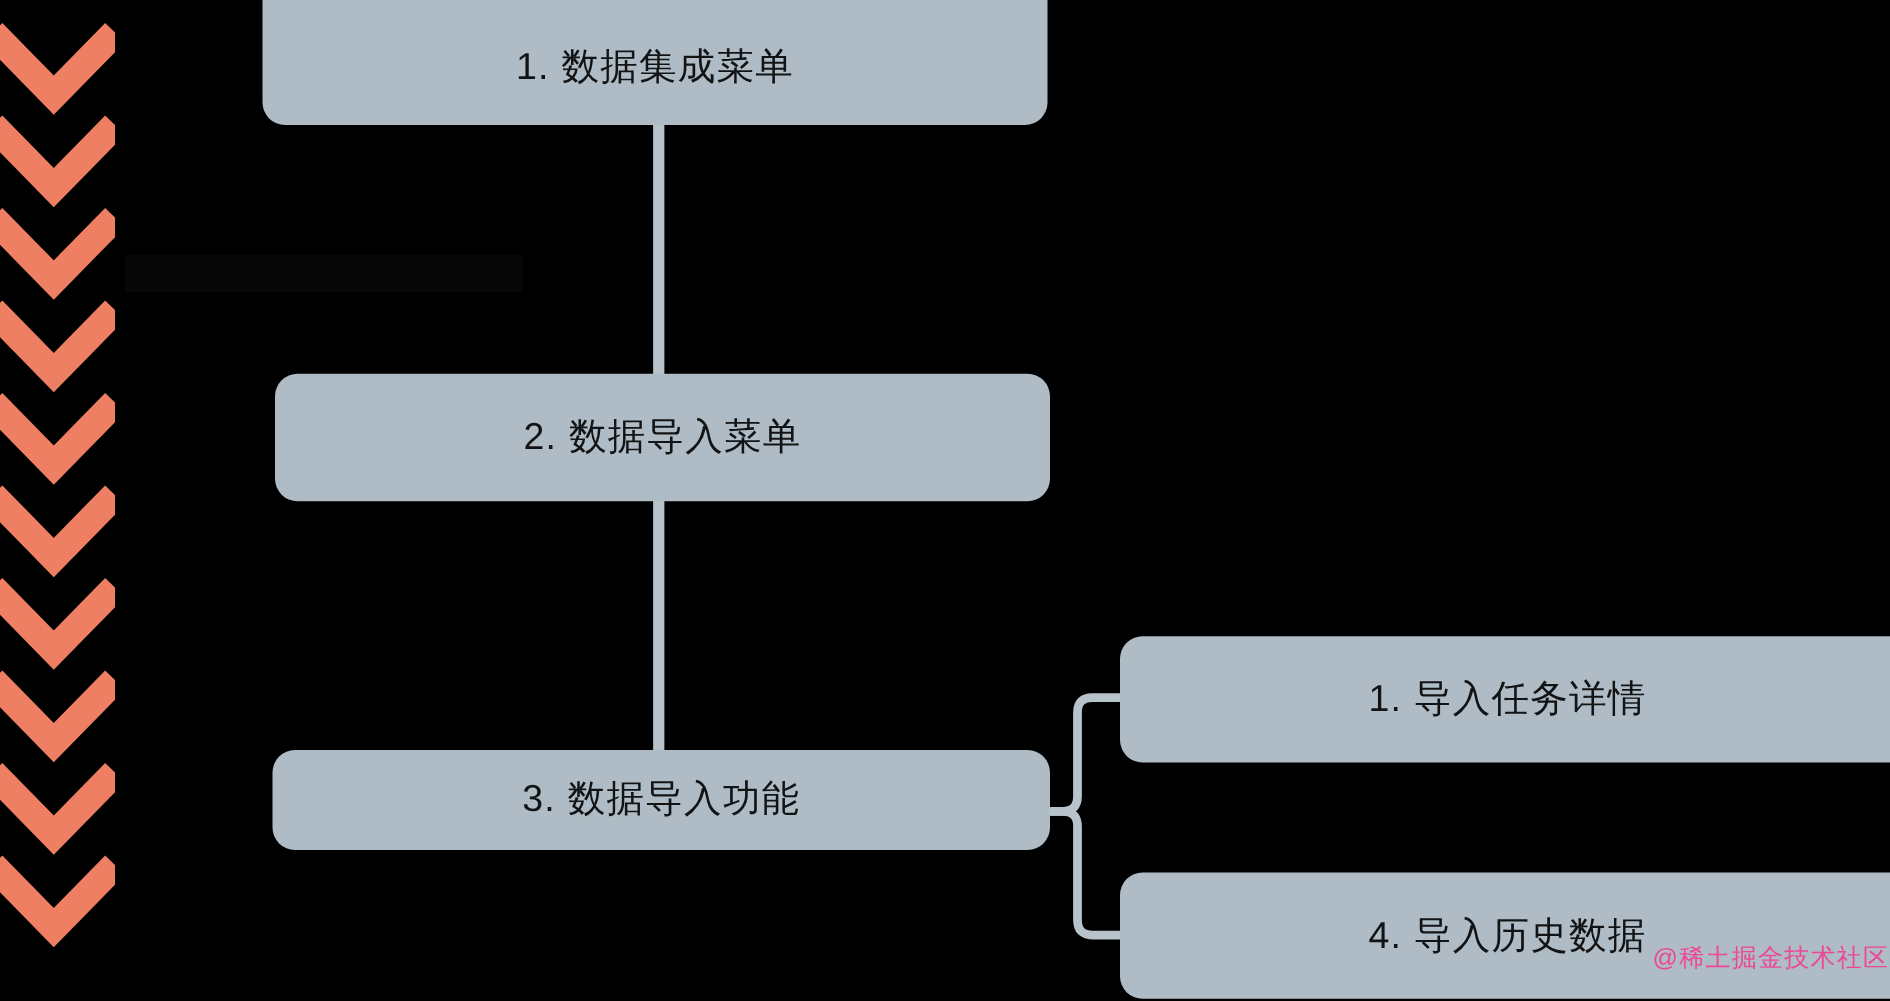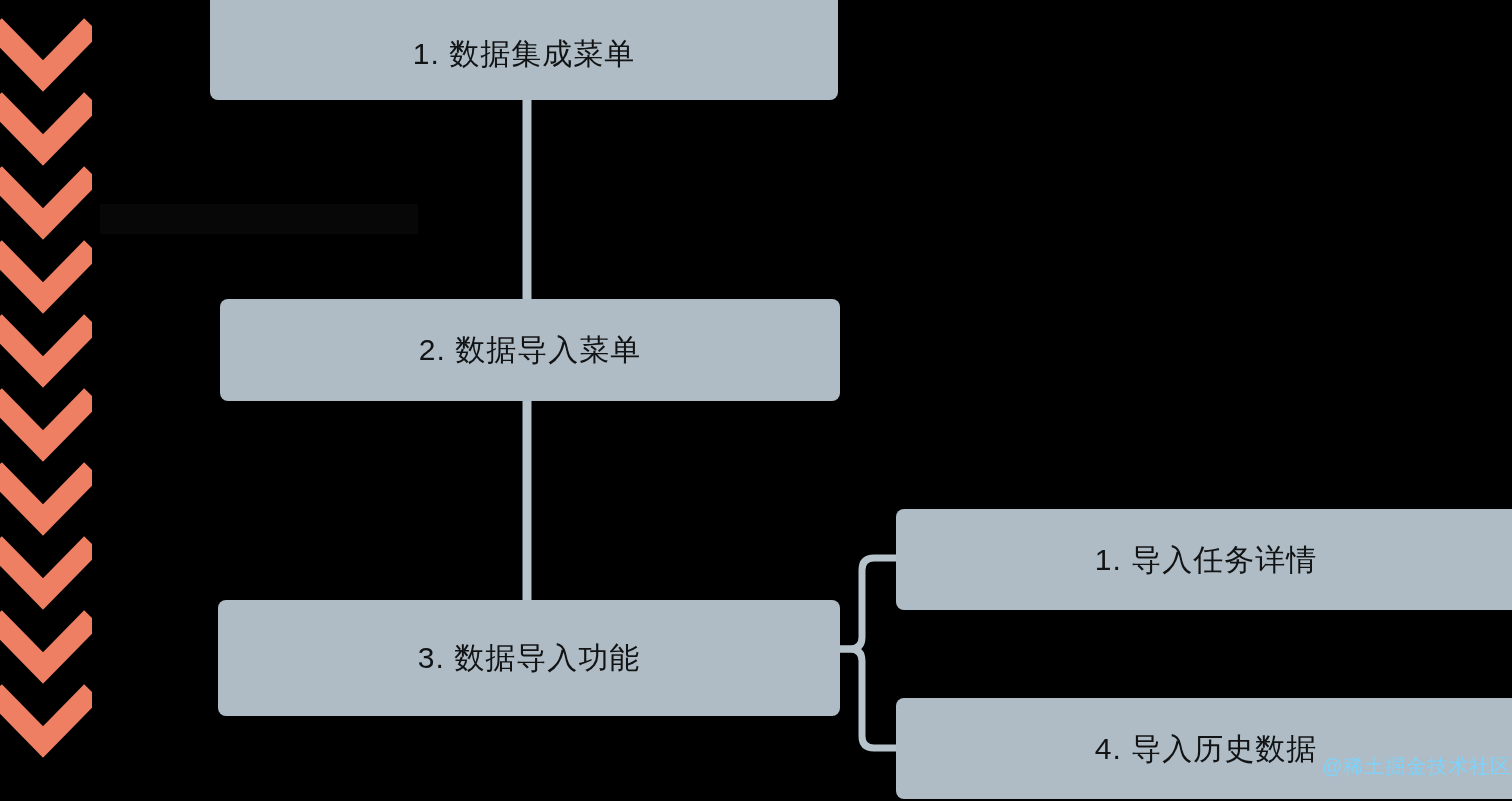--- a/index.html
+++ b/index.html
@@ -39,21 +39,21 @@
     position: absolute;
     left: 0;
     top: 0;
     width: 1512px;
     height: 801px;
   }
   
   .node {
     position: absolute;
     background: #afbcc5;
-    border-radius: 8px;
+    border-radius: 18px;
     box-sizing: border-box;
     display: flex;
     align-items: center;
     justify-content: center;
     color: #111314;
     font-size: 30px;
     letter-spacing: 1px;
     line-height: 1.2;
     white-space: nowrap;
     user-select: none;
@@ -76,21 +76,21 @@
   #node-2 {
     left: 220px;
     top: 299px;
     width: 620px;
     height: 102px;
   }
   #node-3 {
     left: 218px;
     top: 600px;
     width: 622px;
-    height: 116px;
+    height: 80px;
   }
   #node-4 {
     left: 896px;
     top: 509px;
     width: 620px;
     height: 101px;
     border-top-right-radius: 0px;
     border-bottom-right-radius: 0px;
   }
   #node-5 {
@@ -99,21 +99,21 @@
     width: 620px;
     height: 101px;
     border-top-right-radius: 0px;
     border-bottom-right-radius: 0px;
   }
   .watermark {
     position: absolute;
     left: 1322px;
     top: 753px;
     font-size: 20px;
-    color: #7dd3fc;
+    color: #ec4899;
     letter-spacing: 1px;
     user-select: none;
   }
 </style>
 </head>
 <body>
 
 <div id="canvas">
 
   <div class="band"></div>

